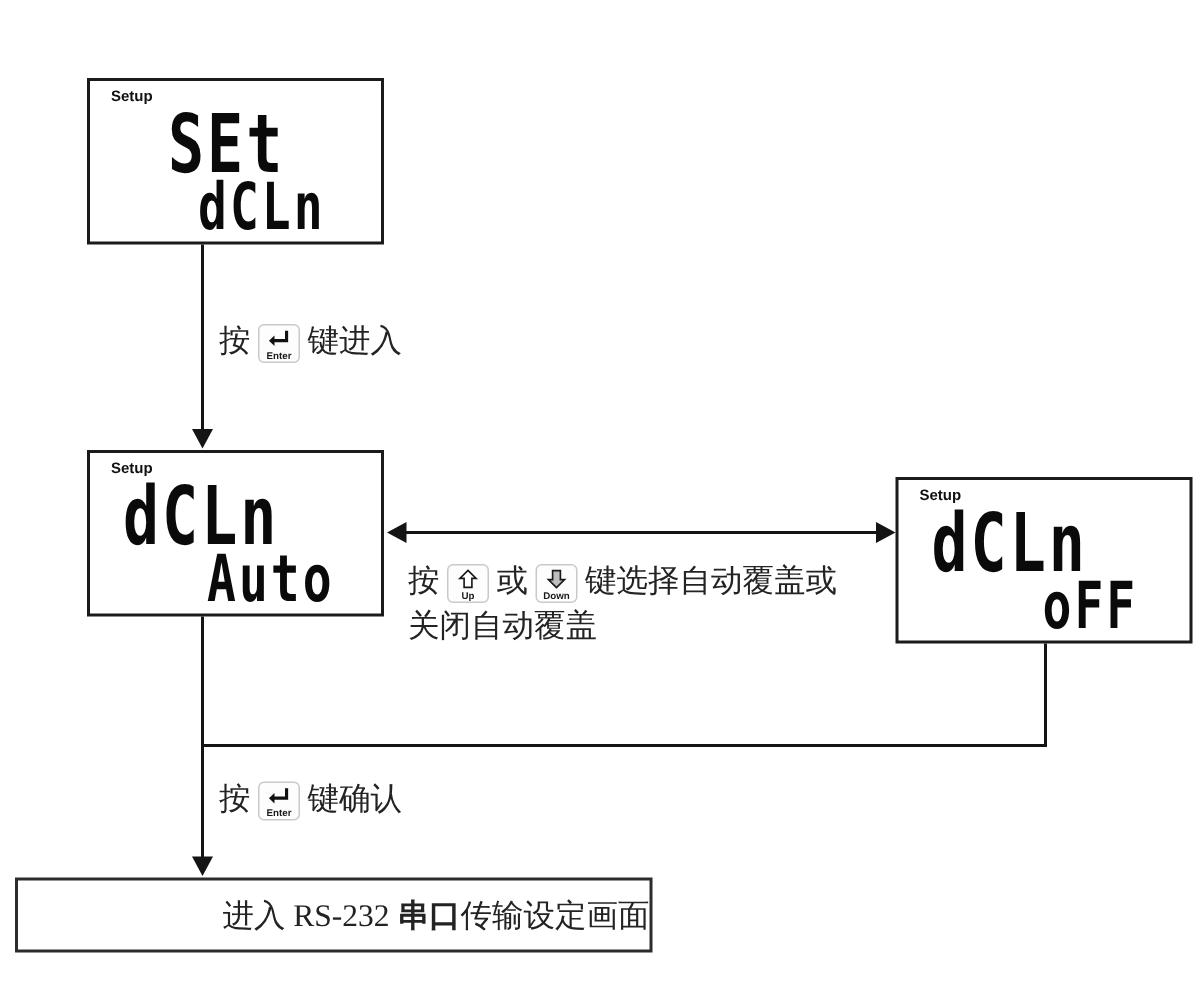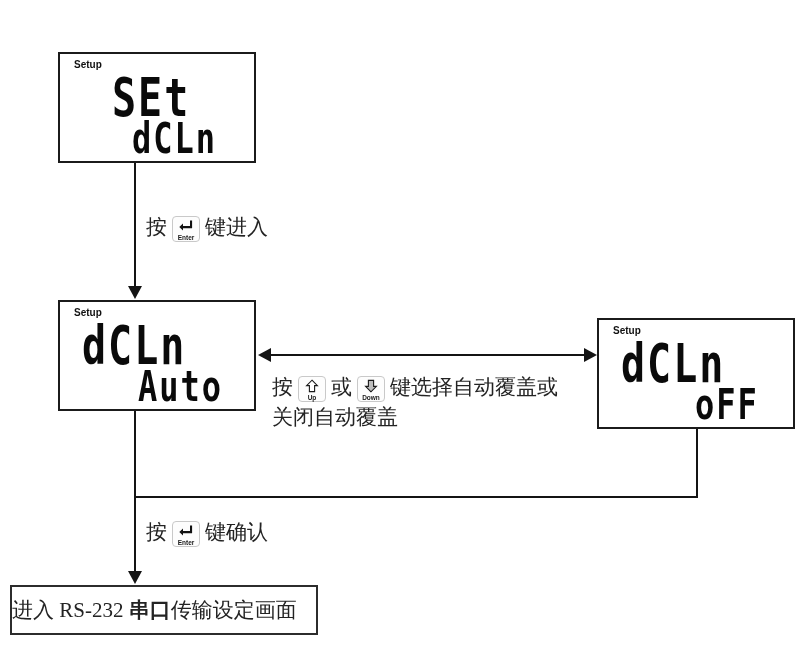--- a/index.html
+++ b/index.html
@@ -134,24 +134,24 @@
     color:#232323;
   }
   #step1{left:146px;top:212px;white-space:nowrap;}
   #step2{left:272px;top:372px;width:300px;}
   #step3{left:146px;top:517px;white-space:nowrap;}
 
   
   #bottombox{
     position:absolute;
     left:10px;top:585px;
-    width:308px;height:50px;
+    width:425px;height:50px;
     border:2px solid #2c2c2c;
     box-sizing:border-box;
-    display:flex;align-items:center;justify-content:flex-start;
+    display:flex;align-items:center;justify-content:flex-end;
   }
   #bottombox .btxt{
     font-family:"Liberation Serif", serif;
     font-size:21px;
     color:#232323;
     white-space:nowrap;
   }
   #bottombox .btxt b{font-weight:bold;}
 </style>
 </head>

